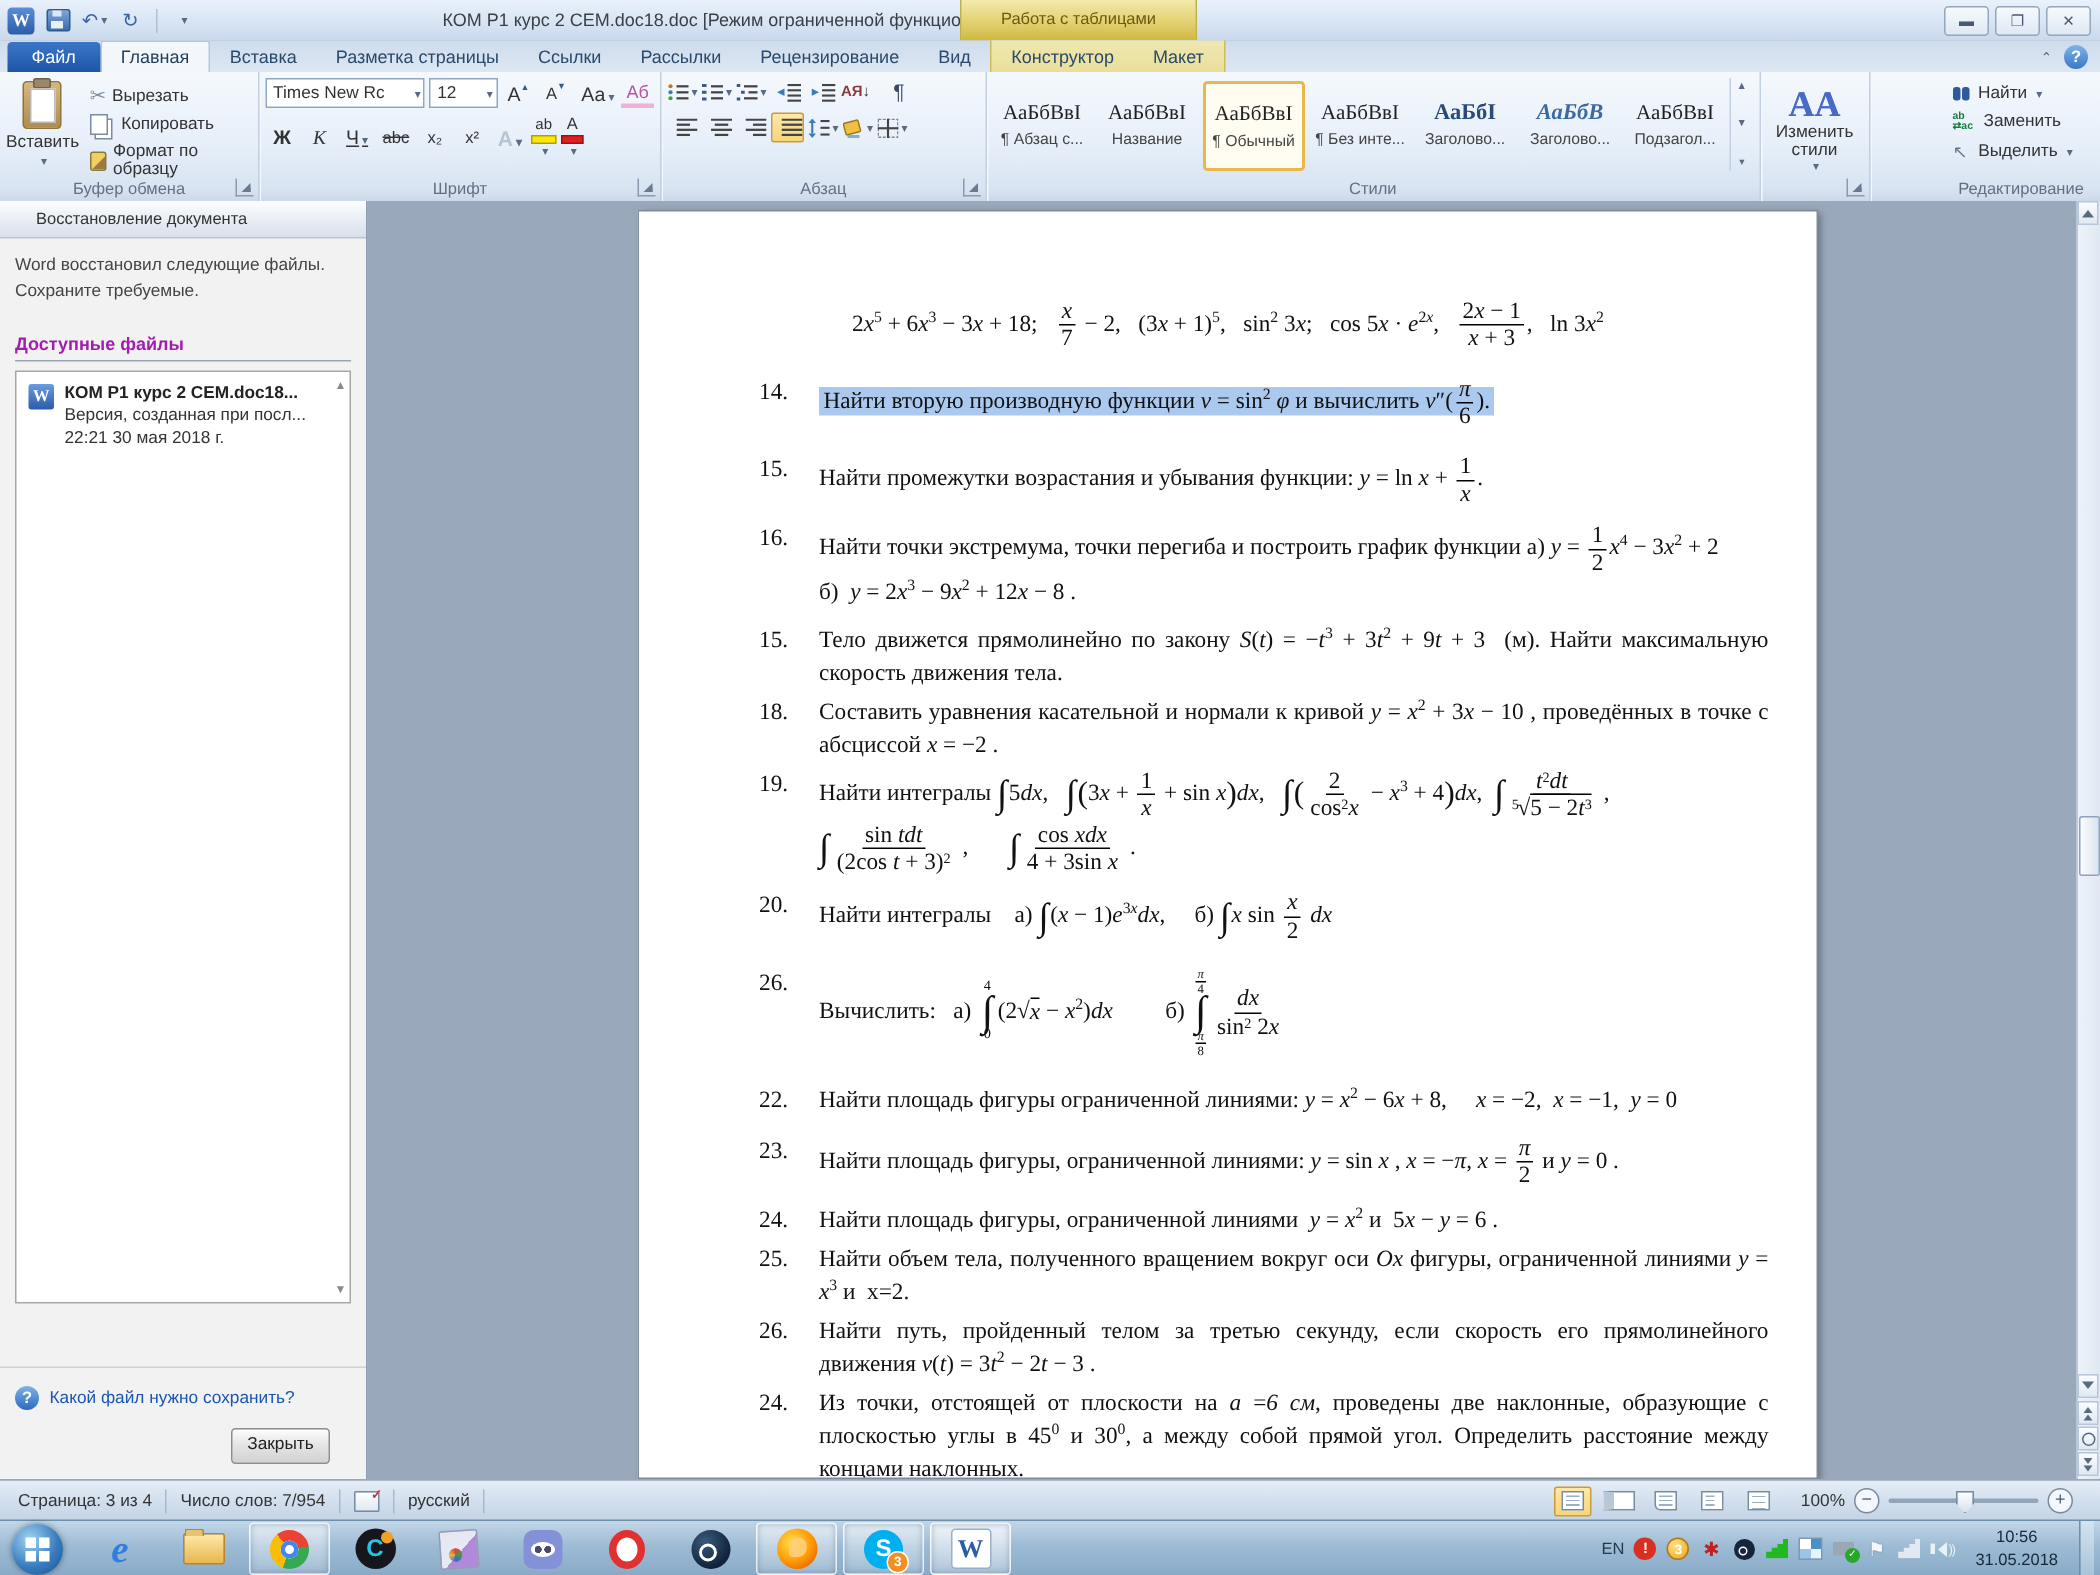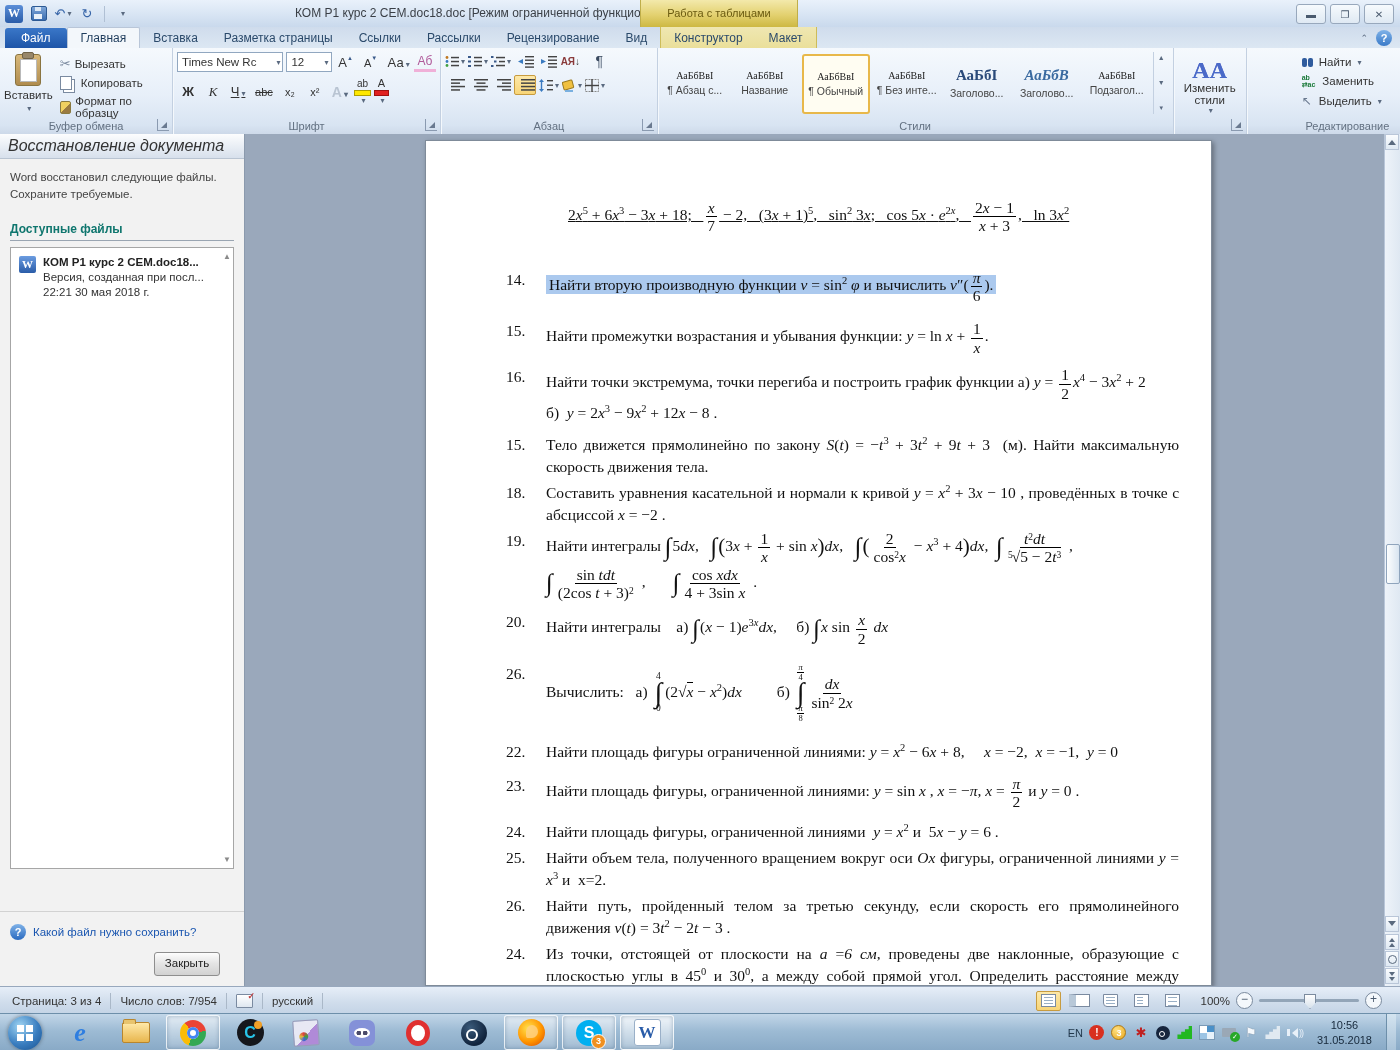--- a/index.html
+++ b/index.html
@@ -89,21 +89,21 @@
   .icb{width:20px;height:18px;display:flex;align-items:center;justify-content:flex-end;border-radius:2px;}
   .icb.active{background:linear-gradient(180deg,#fde8a8,#f8d578);border:1px solid #c79b3f;}
   .sorttxt{font-size:10px;font-weight:bold;color:#8a3a3a;}
   .sorttxt:after{content:'↓';color:#333;font-weight:normal;}
   .pil{font-size:14px;color:#3a4a60;}
 
   
   .stylecards{display:flex;gap:4px;align-items:stretch;margin-top:2px;}
   .card{width:64px;height:56px;background:transparent;border:1px solid transparent;border-radius:3px;
     display:flex;flex-direction:column;align-items:center;justify-content:center;gap:3px;}
-  .card .sample{font-family:"Liberation Serif",serif;font-size:10px;color:#222;white-space:nowrap;}
+  .card .sample{font-family:"Liberation Serif",serif;font-size:14px;color:#222;white-space:nowrap;}
   .card .clabel{font-size:10.5px;color:#444;white-space:nowrap;}
   .card.sel{border:2px solid #e8b84a;background:#fffdf2;}
   .card.h1 .sample{font-weight:bold;font-size:15px;color:#2a4a7a;}
   .card.h2 .sample{font-weight:bold;font-style:italic;font-size:15px;color:#3a6aa0;}
   .gal-scroll{width:15px;display:flex;flex-direction:column;justify-content:space-between;
     border-left:1px solid #c3d0e1;margin-left:3px;padding:2px 0;}
   .gal-scroll span{font-size:7px;color:#5a6a80;text-align:center;}
   .chstyles{display:flex;flex-direction:column;align-items:center;justify-content:flex-start;padding-top:6px;width:64px;font-size:11.5px;color:#333;text-align:center;}
   .aa-ic{font-size:24px;font-weight:bold;font-family:"Liberation Serif",serif;
     background:linear-gradient(180deg,#7a5ad0,#3a7ad0);-webkit-background-clip:text;background-clip:text;color:#4a6ac8;line-height:1;}
@@ -111,24 +111,24 @@
   
   .edit-col{display:flex;flex-direction:column;gap:4px;padding-top:3px;}
   .binoc{display:inline-block;width:5px;height:9px;background:#2f5b9d;border-radius:2px;box-shadow:6px 0 0 #2f5b9d;margin-right:8px;}
   .repl{display:inline-block;font-size:7px;line-height:1;color:#1a7a3a;font-weight:bold;margin-right:3px;}
   .selarrow{color:#6a7a90;font-size:12px;margin-right:3px;transform:rotate(0deg);display:inline-block;}
 
   
   .recovery{position:absolute;left:0;top:134px;width:245px;height:852px;background:#f2f2f2;
     border-right:1px solid #8b9aad;box-sizing:border-box;display:flex;flex-direction:column;}
   .rec-head{height:24px;background:linear-gradient(180deg,#fcfdfe,#d7e0ec);
-    border-bottom:1px solid #b9c4d2;font-size:16px;color:#333;line-height:24px;padding-left:8px;font-style:italic;}
+    border-bottom:1px solid #b9c4d2;font-size:11px;color:#333;line-height:24px;padding-left:24px;}
   .rec-body{padding:10px 10px 0 10px;font-size:11.5px;color:#444;flex:1;display:flex;flex-direction:column;}
   .rec-msg{line-height:1.5;margin-bottom:18px;}
-  .rec-avail{font-weight:bold;font-size:12px;color:#0f766e;border-bottom:1px solid #9aa5b2;padding-bottom:4px;margin-bottom:6px;}
+  .rec-avail{font-weight:bold;font-size:12px;color:#a21caf;border-bottom:1px solid #9aa5b2;padding-bottom:4px;margin-bottom:6px;}
   .filebox{background:#fff;border:1px solid #a6a6a6;height:622px;position:relative;padding:8px 18px 8px 8px;box-sizing:border-box;}
   .fitem{display:flex;gap:7px;}
   .wicon{width:17px;height:17px;background:linear-gradient(180deg,#6b9ce0,#2a5ca8);border-radius:2px;
     color:#fff;font-weight:bold;font-family:"Liberation Serif",serif;font-size:11px;
     display:flex;align-items:center;justify-content:center;flex:none;}
   .fname{font-weight:bold;font-size:11.5px;color:#222;margin-bottom:3px;white-space:nowrap;}
   .fline{font-size:11.5px;color:#333;margin-bottom:3px;white-space:nowrap;}
   .fb-up,.fb-dn{position:absolute;right:2px;font-size:8px;color:#8a8a8a;}
   .fb-up{top:4px;} .fb-dn{bottom:4px;}
   .rec-foot{padding:12px 10px 10px 10px;border-top:1px solid #d2d2d2;}
@@ -143,21 +143,21 @@
   
   .docarea{position:absolute;left:245px;top:134px;width:1140px;height:852px;background:#9aa8bb;overflow:hidden;}
   .page{position:absolute;left:180px;top:6px;width:787px;height:846px;background:#fff;
     border:1px solid #7f8b99;box-shadow:2px 2px 5px rgba(0,0,0,.35);
     padding:58px 32px 0 80px;box-sizing:border-box;
     font-family:"Liberation Serif","DejaVu Serif",serif;font-size:15.5px;color:#111;line-height:1.42;overflow:hidden;}
   .doc-item{display:flex;margin-bottom:7px;}
   .doc-num{width:40px;flex:none;}
   .doc-text{flex:1;text-align:justify;}
   .doc-item.intro .doc-text{text-align:left;padding-left:22px;}
-  .mb30{margin-bottom:34px;text-decoration:underline;} .mb16{margin-bottom:16px;} .mb12{margin-bottom:12px;}
+  .mb30{margin-bottom:16px;} .mb16{margin-bottom:16px;} .mb12{margin-bottom:12px;}
   .mb10{margin-bottom:10px;} .mb4{margin-bottom:4px;} .mb18{margin-bottom:18px;}
   .doc-text sup{font-size:10.5px;vertical-align:6px;line-height:0;}
   .hl{background:#abc9ee;padding:1px 3px;}
   .fr{display:inline-flex;flex-direction:column;align-items:center;vertical-align:middle;line-height:1.12;margin:0 2px;}
   .fr .t{border-bottom:1px solid #000;padding:0 2px;display:block;}
   .fr .b{padding:0 2px;display:block;}
   .fr .b sup,.fr .t sup{font-size:9.5px;vertical-align:4px;}
   .intg{font-size:25px;font-style:italic;vertical-align:-4px;line-height:0;margin-right:1px;}
   .big{font-size:21px;vertical-align:-2px;line-height:0;}
   .ovl{border-top:1px solid #000;}

